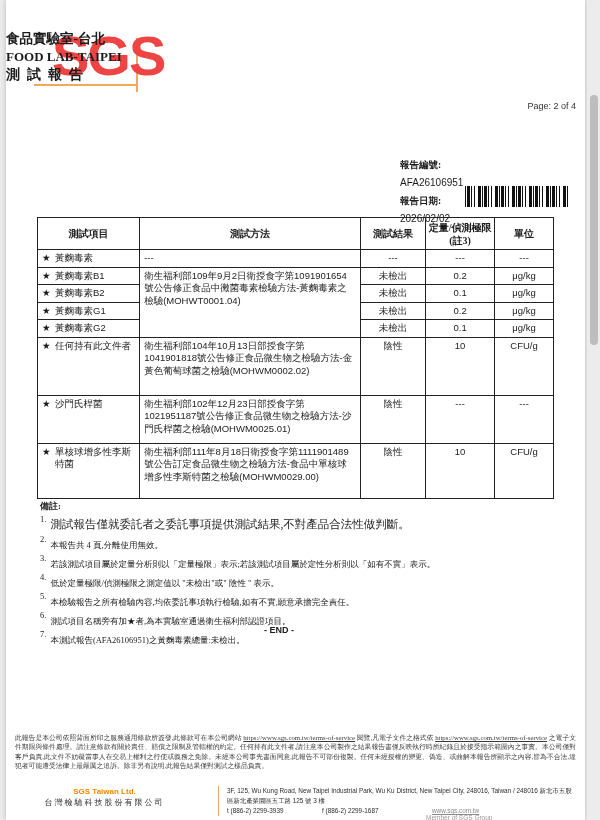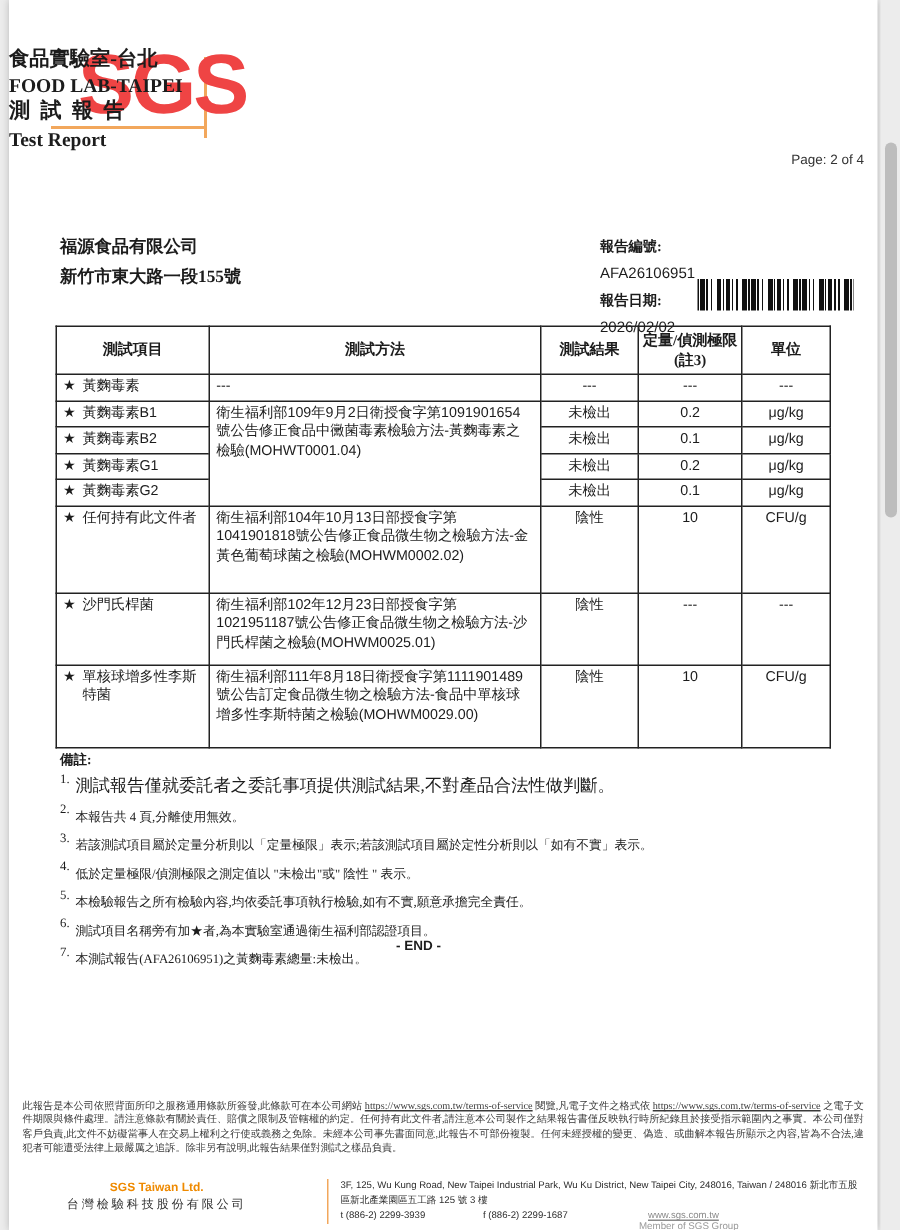--- a/index.html
+++ b/index.html
@@ -95,29 +95,24 @@
   <div class="logo">
     <div class="h-line"></div>
     <div class="v-line"></div>
     <div class="sgs-text">SGS</div>
   </div>
 
   <div class="titles">
     <div class="t-zh">食品實驗室-台北</div>
     <div class="t-en">FOOD LAB-TAIPEI</div>
     <div class="t-rep">測試報告</div>
-    <div class="t-repe">Test Report</div>
   </div>
 
   <div class="page-indicator">Page: 2 of 4</div>
 
-  <div class="client">
-    <div>福源食品有限公司</div>
-    <div>新竹市東大路一段155號</div>
-  </div>
 
   <div class="report-info">
     <div class="row">
       <span class="lbl">報告編號:</span>
       <span class="val">AFA26106951</span>
     </div>
     <div class="row">
       <span class="lbl">報告日期:</span>
       <span class="val">2026/02/02</span>
     </div>

